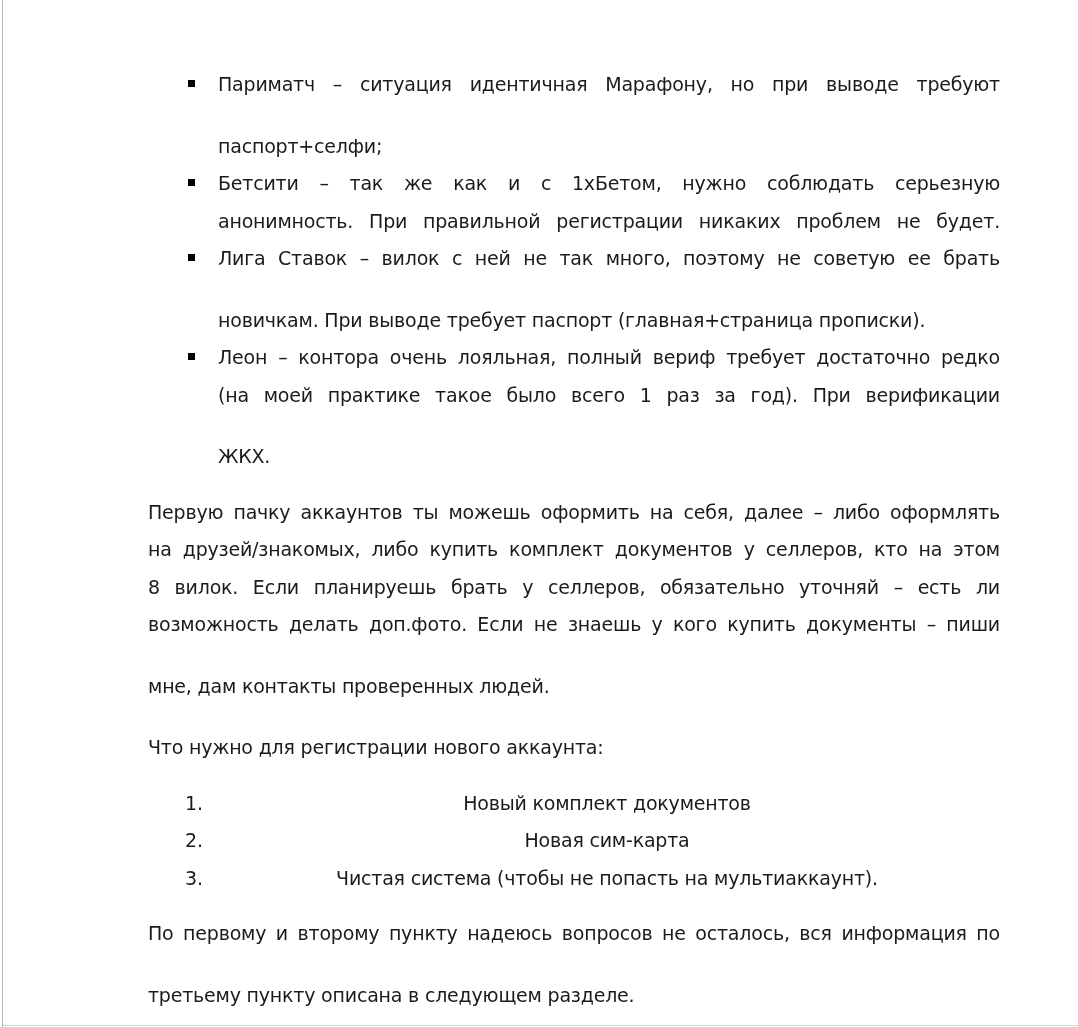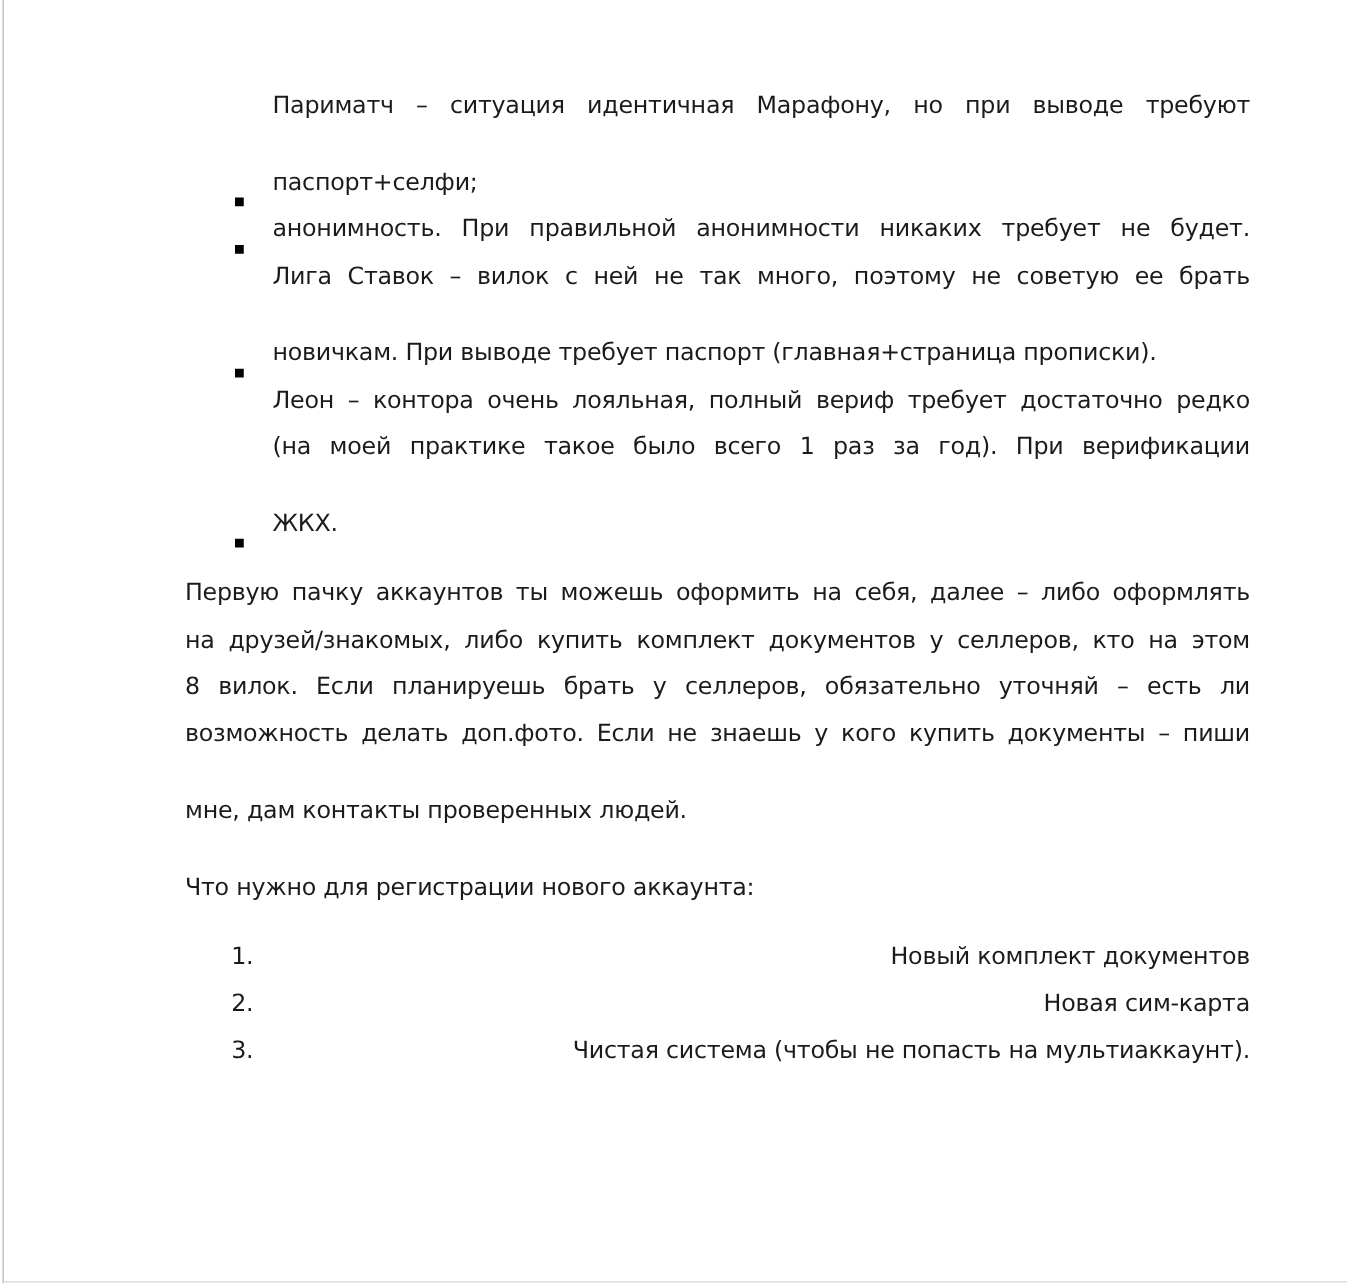--- a/index.html
+++ b/index.html
@@ -51,42 +51,42 @@
     text-align-last: left;
     margin-top: 24px;
   }
   .line.fill {
     text-align: justify;
     text-align-last: justify;
   }
   
   .bullet-item {
     display: flex;
-    align-items: flex-end;
+    align-items: flex-start;
   }
   .bullet-marker-col {
     flex: 0 0 30px;
     margin-left: 40px;
   }
   .bullet-square {
     display: block;
     width: 7px;
     height: 7px;
     margin-top: 14px;
     background: #000000;
   }
   .bullet-body { flex: 1 1 auto; min-width: 0; }
   
   .num-item {
     display: flex;
     align-items: flex-start;
     padding-left: 37px;
   }
   .num-col { flex: 0 0 29px; }
-  .num-body { flex: 1 1 auto; text-align: right; }
+  .num-body { flex: 1 1 auto; text-align: center; }
 </style>
 </head>
 <body>
 
 <div class="page">
   <div class="edge-left"></div>
   <div class="edge-bottom"></div>
 
   <div class="content">
 
@@ -100,21 +100,22 @@
           <div class="line">Париматч – ситуация идентичная Марафону, но при выводе требуют</div>
           <div class="line last">паспорт+селфи;</div>
         </div>
       </div>
 
       <div class="bullet-item">
         <div class="bullet-marker-col">
             <span class="bullet-square"></span>
           </div>
         <div class="bullet-body">
-          <div class="line fill">анонимность. При правильной анонимности никаких требует не будет.</div>
+          <div class="line">Бетсити – так же как и с 1хБетом, нужно соблюдать серьезную</div>
+          <div class="line fill">анонимность. При правильной регистрации никаких проблем не будет.</div>
         </div>
       </div>
 
       <div class="bullet-item">
         <div class="bullet-marker-col">
             <span class="bullet-square"></span>
           </div>
         <div class="bullet-body">
           <div class="line">Лига Ставок – вилок с ней не так много, поэтому не советую ее брать</div>
           <div class="line last">новичкам. При выводе требует паспорт (главная+страница прописки).</div>
@@ -154,15 +155,19 @@
       <div class="num-item">
         <div class="num-col">2.</div>
         <div class="num-body">Новая сим-карта</div>
       </div>
       <div class="num-item">
         <div class="num-col">3.</div>
         <div class="num-body">Чистая система (чтобы не попасть на мультиаккаунт).</div>
       </div>
     </div>
 
+    <div class="block">
+      <div class="line">По первому и второму пункту надеюсь вопросов не осталось, вся информация по</div>
+      <div class="line last">третьему пункту описана в следующем разделе.</div>
+    </div>
 
   </div>
 </div>
 
 </body></html>

